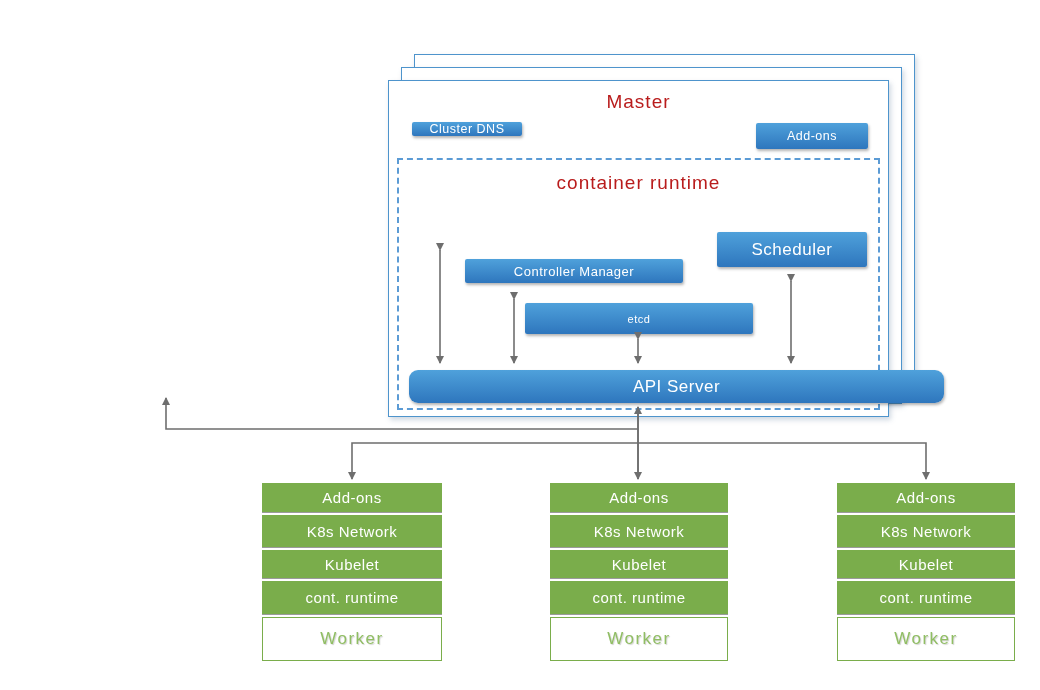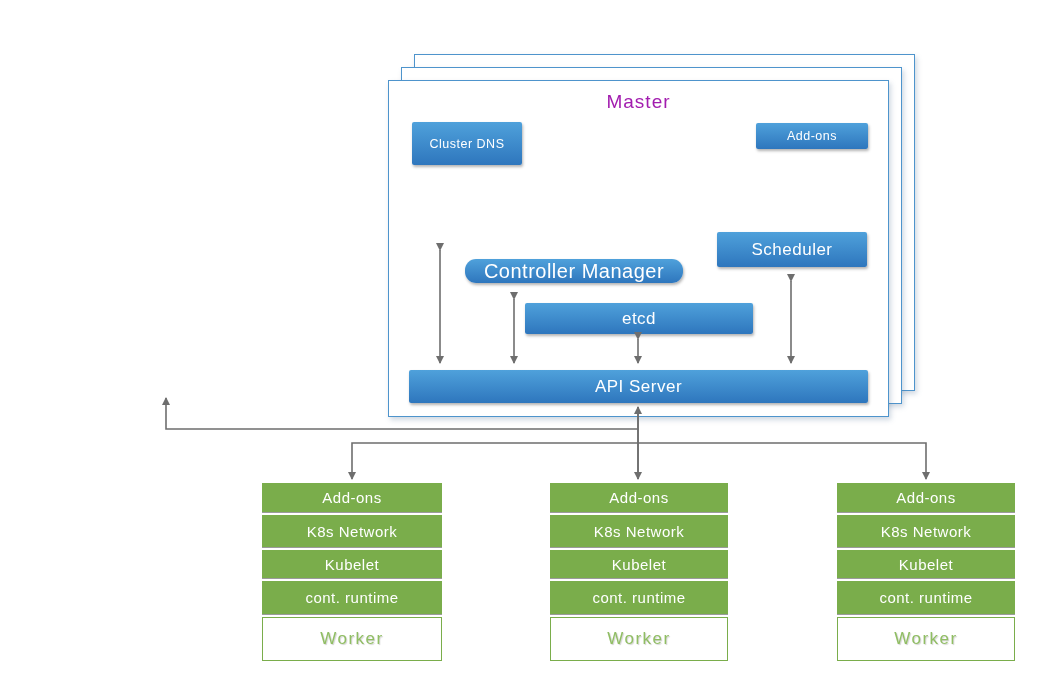--- a/index.html
+++ b/index.html
@@ -6,21 +6,21 @@
   body{font-family:"Liberation Sans", sans-serif;}
   .canvas{position:relative;width:1040px;height:690px;background:#fff;overflow:hidden;}
 
   
   .page{position:absolute;width:499px;height:335px;background:#fff;
         border:1.5px solid #4E94CC;box-shadow:2px 3px 5px rgba(90,120,150,.28);}
   .page.back{left:414px;top:54px;}
   .page.mid{left:401px;top:67px;}
   .page.front{left:388px;top:80px;}
 
-  .heading-blue{color:#a21caf;font-size:19px;letter-spacing:1px;text-align:center;}
+  .heading-blue{color:#b91c1c;font-size:19px;letter-spacing:1px;text-align:center;}
 
   .blue-box{position:absolute;display:flex;align-items:center;justify-content:center;
         background:linear-gradient(180deg,#4FA1DB 0%,#2E76BD 100%);
         color:#fff;border-radius:2px;box-shadow:1px 2px 3px rgba(0,0,0,.3);
         letter-spacing:.5px;}
 
   .dashed-box{position:absolute;left:397px;top:158px;width:483px;height:252px;
         border:2px dashed #5B9BD5;box-sizing:border-box;background:transparent;}
 
   
@@ -46,28 +46,31 @@
 <body>
 
 <div class="canvas">
 
   <div class="page back"></div>
   <div class="page mid"></div>
   <div class="page front">
     <div class="heading-blue" style="margin-top:10px;">Master</div>
   </div>
 
-  <div class="blue-box" style="left:412px;top:122px;width:110px;height:43px;font-size:12.5px;">Cluster DNS</div>
+  <div class="blue-box" style="left:412px;top:122px;width:110px;height:14px;font-size:12.5px;">Cluster DNS</div>
   <div class="blue-box" style="left:756px;top:123px;width:112px;height:26px;font-size:12.5px;">Add-ons</div>
 
+  <div class="dashed-box">
+    <div class="heading-blue" style="margin-top:12px;">container runtime</div>
+  </div>
 
-  <div class="blue-box" style="left:465px;top:259px;width:218px;height:24px;font-size:20px;border-radius:11px;">Controller Manager</div>
+  <div class="blue-box" style="left:465px;top:259px;width:218px;height:24px;font-size:13px;">Controller Manager</div>
   <div class="blue-box" style="left:717px;top:232px;width:150px;height:35px;font-size:17px;">Scheduler</div>
-  <div class="blue-box" style="left:525px;top:303px;width:228px;height:31px;font-size:17px;">etcd</div>
-  <div class="blue-box" style="left:409px;top:370px;width:459px;height:33px;font-size:17px;">API Server</div>
+  <div class="blue-box" style="left:525px;top:303px;width:228px;height:31px;font-size:11px;">etcd</div>
+  <div class="blue-box" style="left:409px;top:370px;width:535px;height:33px;font-size:17px;border-radius:9px;">API Server</div>
 
 
   <div class="stack" style="left:262px;top:483px;width:180px;">
     <div class="green-row" style="height:29px;">Add-ons</div>
     <div class="green-row" style="height:32px;">K8s Network</div>
     <div class="green-row" style="height:28px;">Kubelet</div>
     <div class="green-row" style="height:33px;">cont. runtime</div>
     <div class="worker-base">Worker</div>
   </div>
 

